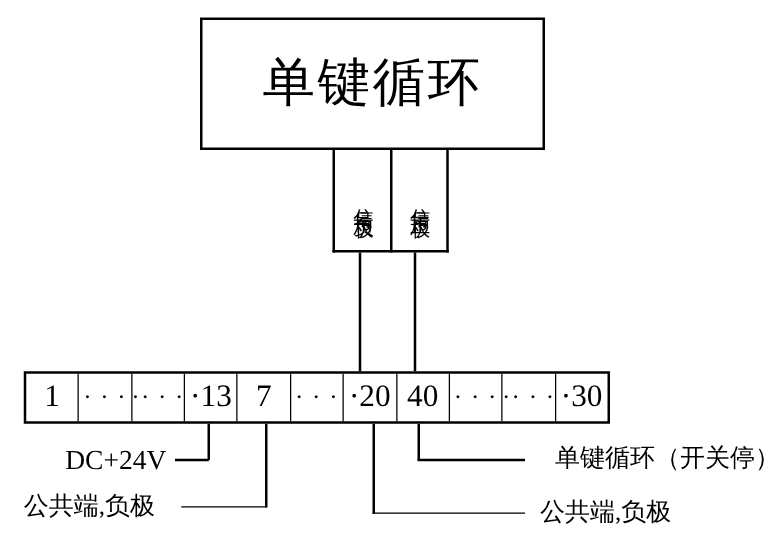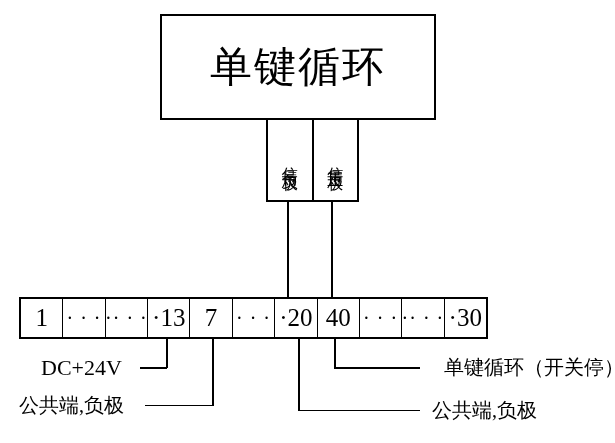--- a/index.html
+++ b/index.html
@@ -86,21 +86,21 @@
     <div class="terminal-cell dots">· · ·</div>
     <div class="terminal-cell">·20</div>
     <div class="terminal-cell">40</div>
     <div class="terminal-cell dots">· · ·</div>
     <div class="terminal-cell dots">·· · ·</div>
     <div class="terminal-cell">·30</div>
   </div>
 
   <div class="wire v" style="left:166px; top:339px; height:29px;"></div>
   <div class="wire h" style="left:140px; top:367px; width:27px;"></div>
-  <div class="anno latin right-align" style="left:30px; top:355px; width:103px;text-align:center;">DC+24V</div>
+  <div class="anno latin right-align" style="left:30px; top:355px; width:103px;">DC+24V</div>
 
   <div class="wire v" style="left:212px; top:339px; height:67px;"></div>
   <div class="wire h" style="left:145px; top:404.5px; width:68px;"></div>
   <div class="anno cjk" style="left:19px; top:394px;">公共端,负极</div>
 
   <div class="wire v" style="left:334px; top:339px; height:29px;"></div>
   <div class="wire h" style="left:334px; top:367px; width:86px;"></div>
   <div class="anno cjk" style="left:444px; top:356px;">单键循环（开关停）</div>
 
   <div class="wire v" style="left:298px; top:339px; height:72px;"></div>

